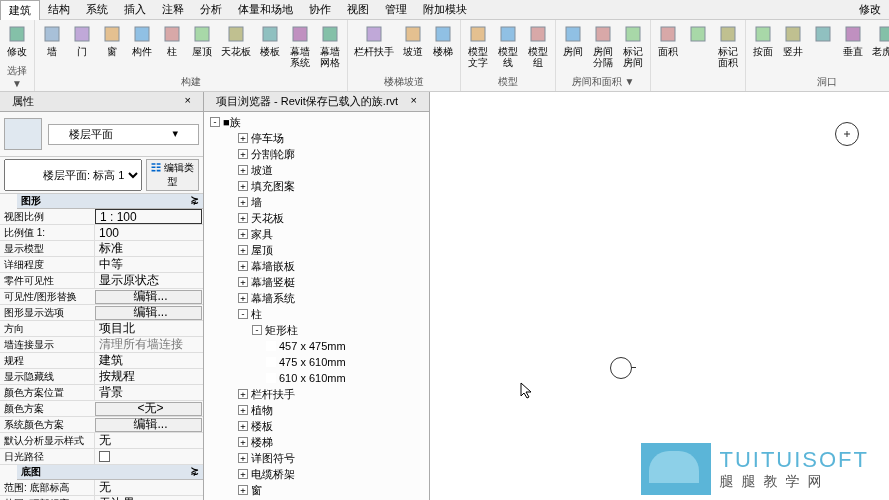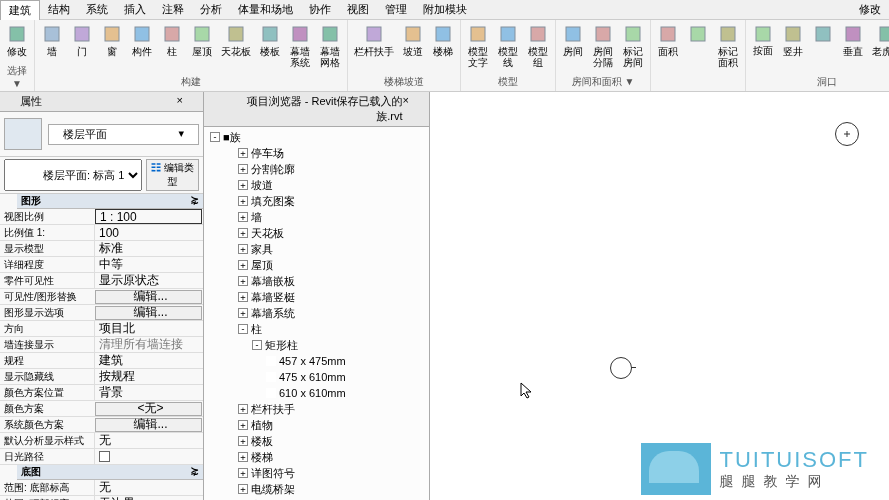--- a/index.html
+++ b/index.html
@@ -12,25 +12,25 @@
 .ribbon { height: 72px; background: #f5f5f5; display: flex; border-bottom: 1px solid #ccc; }
 .ribbon-group { display: flex; flex-direction: column; border-right: 1px solid #ddd; padding: 2px; }
 .ribbon-items { display: flex; flex: 1; }
 .ribbon-item { display: flex; flex-direction: column; align-items: center; justify-content: flex-start; padding: 1px 4px; cursor: pointer; font-size: 10px; }
 .ribbon-icon { width: 22px; height: 22px; display: flex; align-items: center; justify-content: center; margin-bottom: 1px; }
 .ribbon-group-label { text-align: center; font-size: 10px; color: #555; padding-top: 1px; }
 
 .main { display: flex; height: 408px; }
 
 .props-panel { width: 204px; background: #f8f8f8; border-right: 1px solid #aaa; display: flex; flex-direction: column; }
-.panel-title { background: #e8e8e8; padding: 2px 20px; display: flex; justify-content: space-between; border-bottom: 1px solid #aaa; font-size: 11px; text-align: right; }
+.panel-title { background: #e8e8e8; padding: 2px 12px; display: flex; justify-content: space-between; border-bottom: 1px solid #aaa; font-size: 11px; }
 .panel-title .x { cursor: pointer; }
 .props-header { display: flex; align-items: center; padding: 6px 4px; border-bottom: 1px solid #ccc; }
 .props-icon { width: 38px; height: 32px; background: #e0e8f0; border: 1px solid #aaa; margin-right: 6px; }
-.props-dd { flex: 1; border: 1px solid #aaa; padding: 2px 14px; font-size: 11px; display: flex; justify-content: space-between; background: #fff; }
+.props-dd { flex: 1; border: 1px solid #aaa; padding: 2px 20px; font-size: 11px; display: flex; justify-content: space-between; background: #fff; }
 .props-selector { display: flex; padding: 2px 4px; gap: 4px; border-bottom: 1px solid #ccc; }
 .props-selector select { flex: 1; font-size: 11px; padding-left: 34px; }
 .edit-type-btn { border: 1px solid #aaa; background: #f0f0f0; padding: 1px 4px; font-size: 10px; cursor: pointer; }
 
 .props-grid { flex: 1; overflow-y: auto; }
 .grid-section { background: #dde5ee; padding: 0 4px; font-weight: bold; font-size: 10px; border-bottom: 1px solid #bbb; display: flex; justify-content: space-between; margin-left: 17px; }
 .grid-row { display: flex; border-bottom: 1px solid #ddd; height: 16px; align-items: center; }
 .grid-row .k { width: 94px; padding-left: 4px; font-size: 10px; white-space: nowrap; overflow: hidden; }
 .grid-row .v { flex: 1; padding-left: 4px; font-size: 12px; border-left: 1px solid #ddd; display: flex; align-items: center; height: 100%; }
 .grid-row .v.btn { justify-content: center; background: #f0f0f0; border: 1px solid #aaa; margin: 1px; height: 14px; cursor: pointer; }
@@ -310,21 +310,21 @@
       <div class="ribbon-group-label"></div>
     </div>
     <div class="ribbon-group">
       <div class="ribbon-items">
         <div class="ribbon-item">
           <div class="ribbon-icon">
             <svg width="20" height="20">
               <rect x="3" y="3" width="14" height="14" fill="#8c8" stroke="#567" opacity="0.7"></rect>
             </svg>
           </div>
-          <div style="white-space: pre; text-align: center; line-height: 11px; font-family: Liberation Mono, monospace;">按面</div>
+          <div style="white-space: pre; text-align: center; line-height: 11px;">按面</div>
         </div>
         <div class="ribbon-item">
           <div class="ribbon-icon">
             <svg width="20" height="20">
               <rect x="3" y="3" width="14" height="14" fill="#aa6" stroke="#567" opacity="0.7"></rect>
             </svg>
           </div>
           <div style="white-space: pre; text-align: center; line-height: 11px;">竖井</div>
         </div>
         <div class="ribbon-item">

